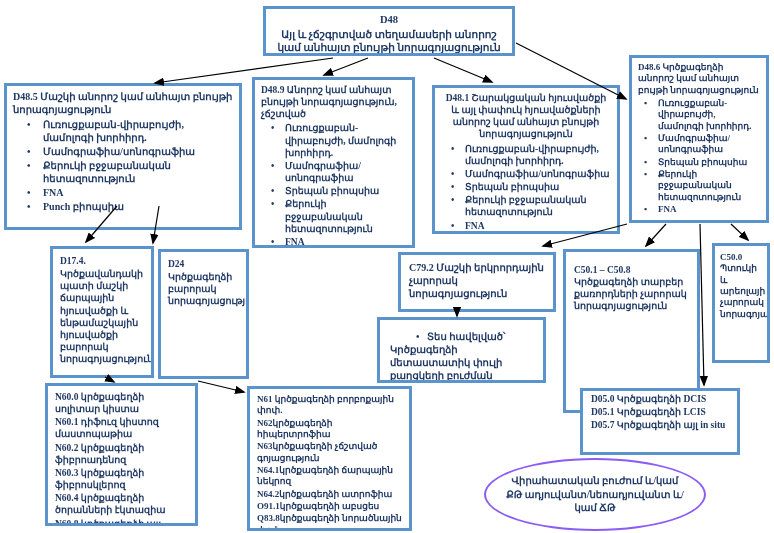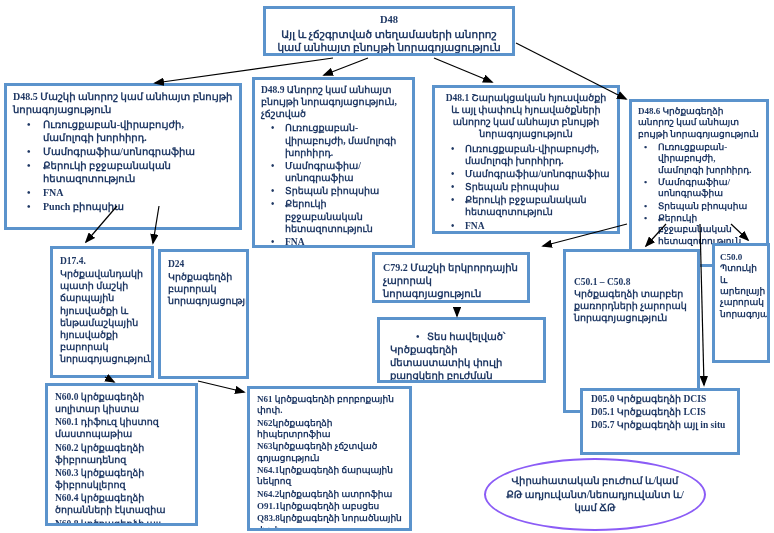--- a/index.html
+++ b/index.html
@@ -68,21 +68,21 @@
     <ul class="blts ind-md">
       <li>Ուռուցքաբան-վիրաբույժի, մամոլոգի խորհիրդ.</li>
       <li>Մամոգրաֆիա/սոնոգրաֆիա</li>
       <li>Տրեպան բիոպսիա</li>
       <li>Քերուկի բջջաբանական հետազոտություն</li>
       <li>FNA</li>
       <li>Punch բիոպսիա</li>
     </ul>
   </div>
 
-  <div class="box fs9" style="left:629px;top:55px;width:140px;height:168px;margin-top:44px;">
+  <div class="box fs9" style="left:629px;top:55px;width:140px;height:168px;">
     <div class="ttl">D48.6 Կրծքագեղձի անորոշ կամ անհայտ բույթի նորագոյացություն</div>
     <ul class="blts ind-sm">
       <li>Ուռուցքաբան-վիրաբույժի, մամոլոգի խորհիրդ.</li>
       <li>Մամոգրաֆիա/սոնոգրաֆիա</li>
       <li>Տրեպան բիոպսիա</li>
       <li>Քերուկի բջջաբանական հետազոտություն</li>
       <li>FNA</li>
 
     </ul>
   </div>
@@ -90,29 +90,29 @@
   <div class="box fs95" style="left:50px;top:246px;width:104px;height:132px;padding:6px 7px;">
     <div class="code-line">D17.4.</div>
     <div>Կրծքավանդակի պատի մաշկի ճարպային հյուսվածքի և ենթամաշկային հյուսվածքի բարորակ նորագոյացություն</div>
   </div>
 
   <div class="box fs95" style="left:158px;top:249px;width:91px;height:130px;padding:6px 7px;">
     <div class="code-line">D24</div>
     <div>Կրծքագեղձի բարորակ նորագոյացություններ</div>
   </div>
 
-  <div class="box" style="left:372px;top:252px;width:158px;height:51px;padding:6px 8px;">
+  <div class="box" style="left:398px;top:252px;width:158px;height:60px;padding:6px 8px;">
     <div>C79.2 Մաշկի երկրորդային չարորակ նորագոյացություն</div>
   </div>
 
   <div class="box tes-pad" style="left:377px;top:317px;width:169px;height:66px;">
     <div class="tes-text tes-first">Տես հավելված՝ Կրծքագեղձի մետաստատիկ փուլի քաղցկեղի բուժման ասպեկտները</div>
   </div>
 
-  <div class="box fs95" style="left:563px;top:249px;width:137px;height:164px;padding:24px 8px;">
+  <div class="box fs95" style="left:563px;top:249px;width:137px;height:164px;padding:12px 8px;">
     <div style="margin-bottom:9px;">C50.1 – C50.8 Կրծքագեղձի տարբեր քառորդների չարորակ նորագոյացություն</div>
   </div>
 
   <div class="box fs9" style="left:712px;top:243px;width:58px;height:120px;padding:6px 5px;">
     <div>C50.0 Պտուկի և արեոլայի չարորակ նորագոյացություն</div>
   </div>
 
   <div class="box lines fs95" style="left:45px;top:383px;width:153px;height:143px;padding:5px 7px;">
     <div>N60.0 կրծքագեղձի սոլիտար կիստա</div>
     <div>N60.1 դիֆուզ կիստոզ մաստոպաթիա</div>

